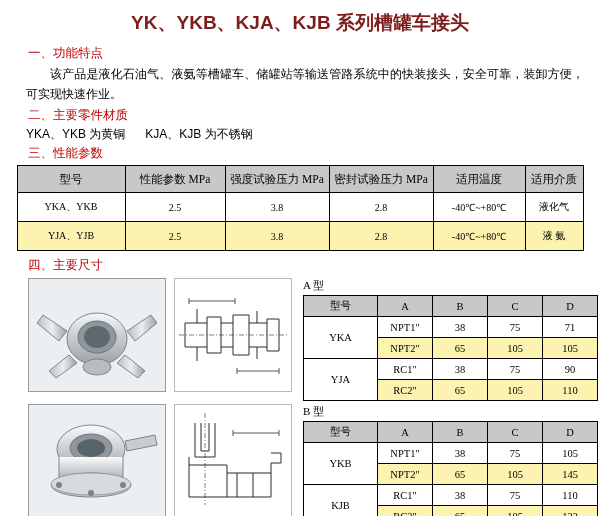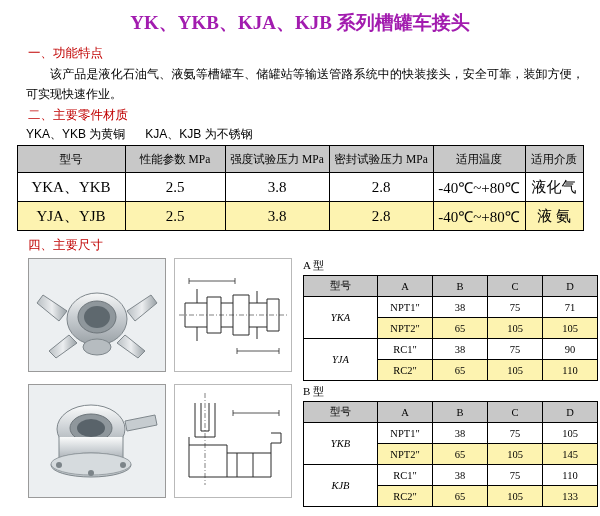--- a/index.html
+++ b/index.html
@@ -17,27 +17,27 @@
   }
   .page {
     width: 600px;
     height: 516px;
     position: relative;
     box-sizing: border-box;
     padding: 0 14px;
   }
   .title {
     text-align: center;
-    font-family: Liberation Serif, serif;
+    font-family: Liberation Sans, sans-serif;
     font-weight: bold;
     font-size: 19px;
     letter-spacing: 0px;
     padding-top: 10px;
     padding-bottom: 6px;
-    color: #a21caf;
+    color: #7f1d1d;
   }
   .section-head {
     color: #c00000;
     font-weight: normal;
     font-size: 12.5px;
     margin: 3px 0 2px 14px;
     font-family: "Liberation Sans", sans-serif;
   }
   .para {
     font-size: 12px;
@@ -59,21 +59,21 @@
   table.spec {
     border-collapse: collapse;
     margin: 3px auto 0 auto;
     width: 566px;
     table-layout: fixed;
   }
   table.spec th, table.spec td {
     border: 1px solid #000;
     text-align: center;
     vertical-align: middle;
-    font-size: 15px;
+    font-size: 10px;
     height: 26px;
     font-family: "Liberation Serif", serif;
   }
   table.spec thead th {
     background: #c8c8c8;
     font-weight: normal;
     font-size: 11.5px;
     height: 24px;
   }
   table.spec tbody tr.row-a td {
@@ -136,21 +136,20 @@
     font-size: 10.5px;
     height: 18px;
     font-family: "Liberation Serif", serif;
   }
   table.dim thead th {
     background: #c8c8c8;
     font-weight: normal;
   }
   table.dim td.model {
     width: 74px;
-    font-style: italic;
   }
   table.dim td.yellow, table.dim tr.yellow td {
     background: #fdf3b0;
   }
   .dcol { width: 55px; }
 
   .right-block {
     position: absolute;
     left: 289px;
     top: 0;
@@ -166,20 +165,21 @@
 <div class="page">
 
   <div class="title">YK、YKB、KJA、KJB 系列槽罐车接头</div>
 
   <div class="section-head">一、功能特点</div>
   <div class="para para-indent">该产品是液化石油气、液氨等槽罐车、储罐站等输送管路系统中的快装接头，安全可靠，装卸方便，可实现快速作业。</div>
 
   <div class="section-head">二、主要零件材质</div>
   <div class="mat-line">YKA、YKB 为黄铜      KJA、KJB 为不锈钢</div>
 
+  <div class="section-head">三、性能参数</div>
 
   <table class="spec">
     <colgroup>
       <col class="sp-c0">
         <col class="sp-c1">
         <col class="sp-c2">
         <col class="sp-c3">
         <col class="sp-c4">
         <col class="sp-c5">
     </colgroup>

